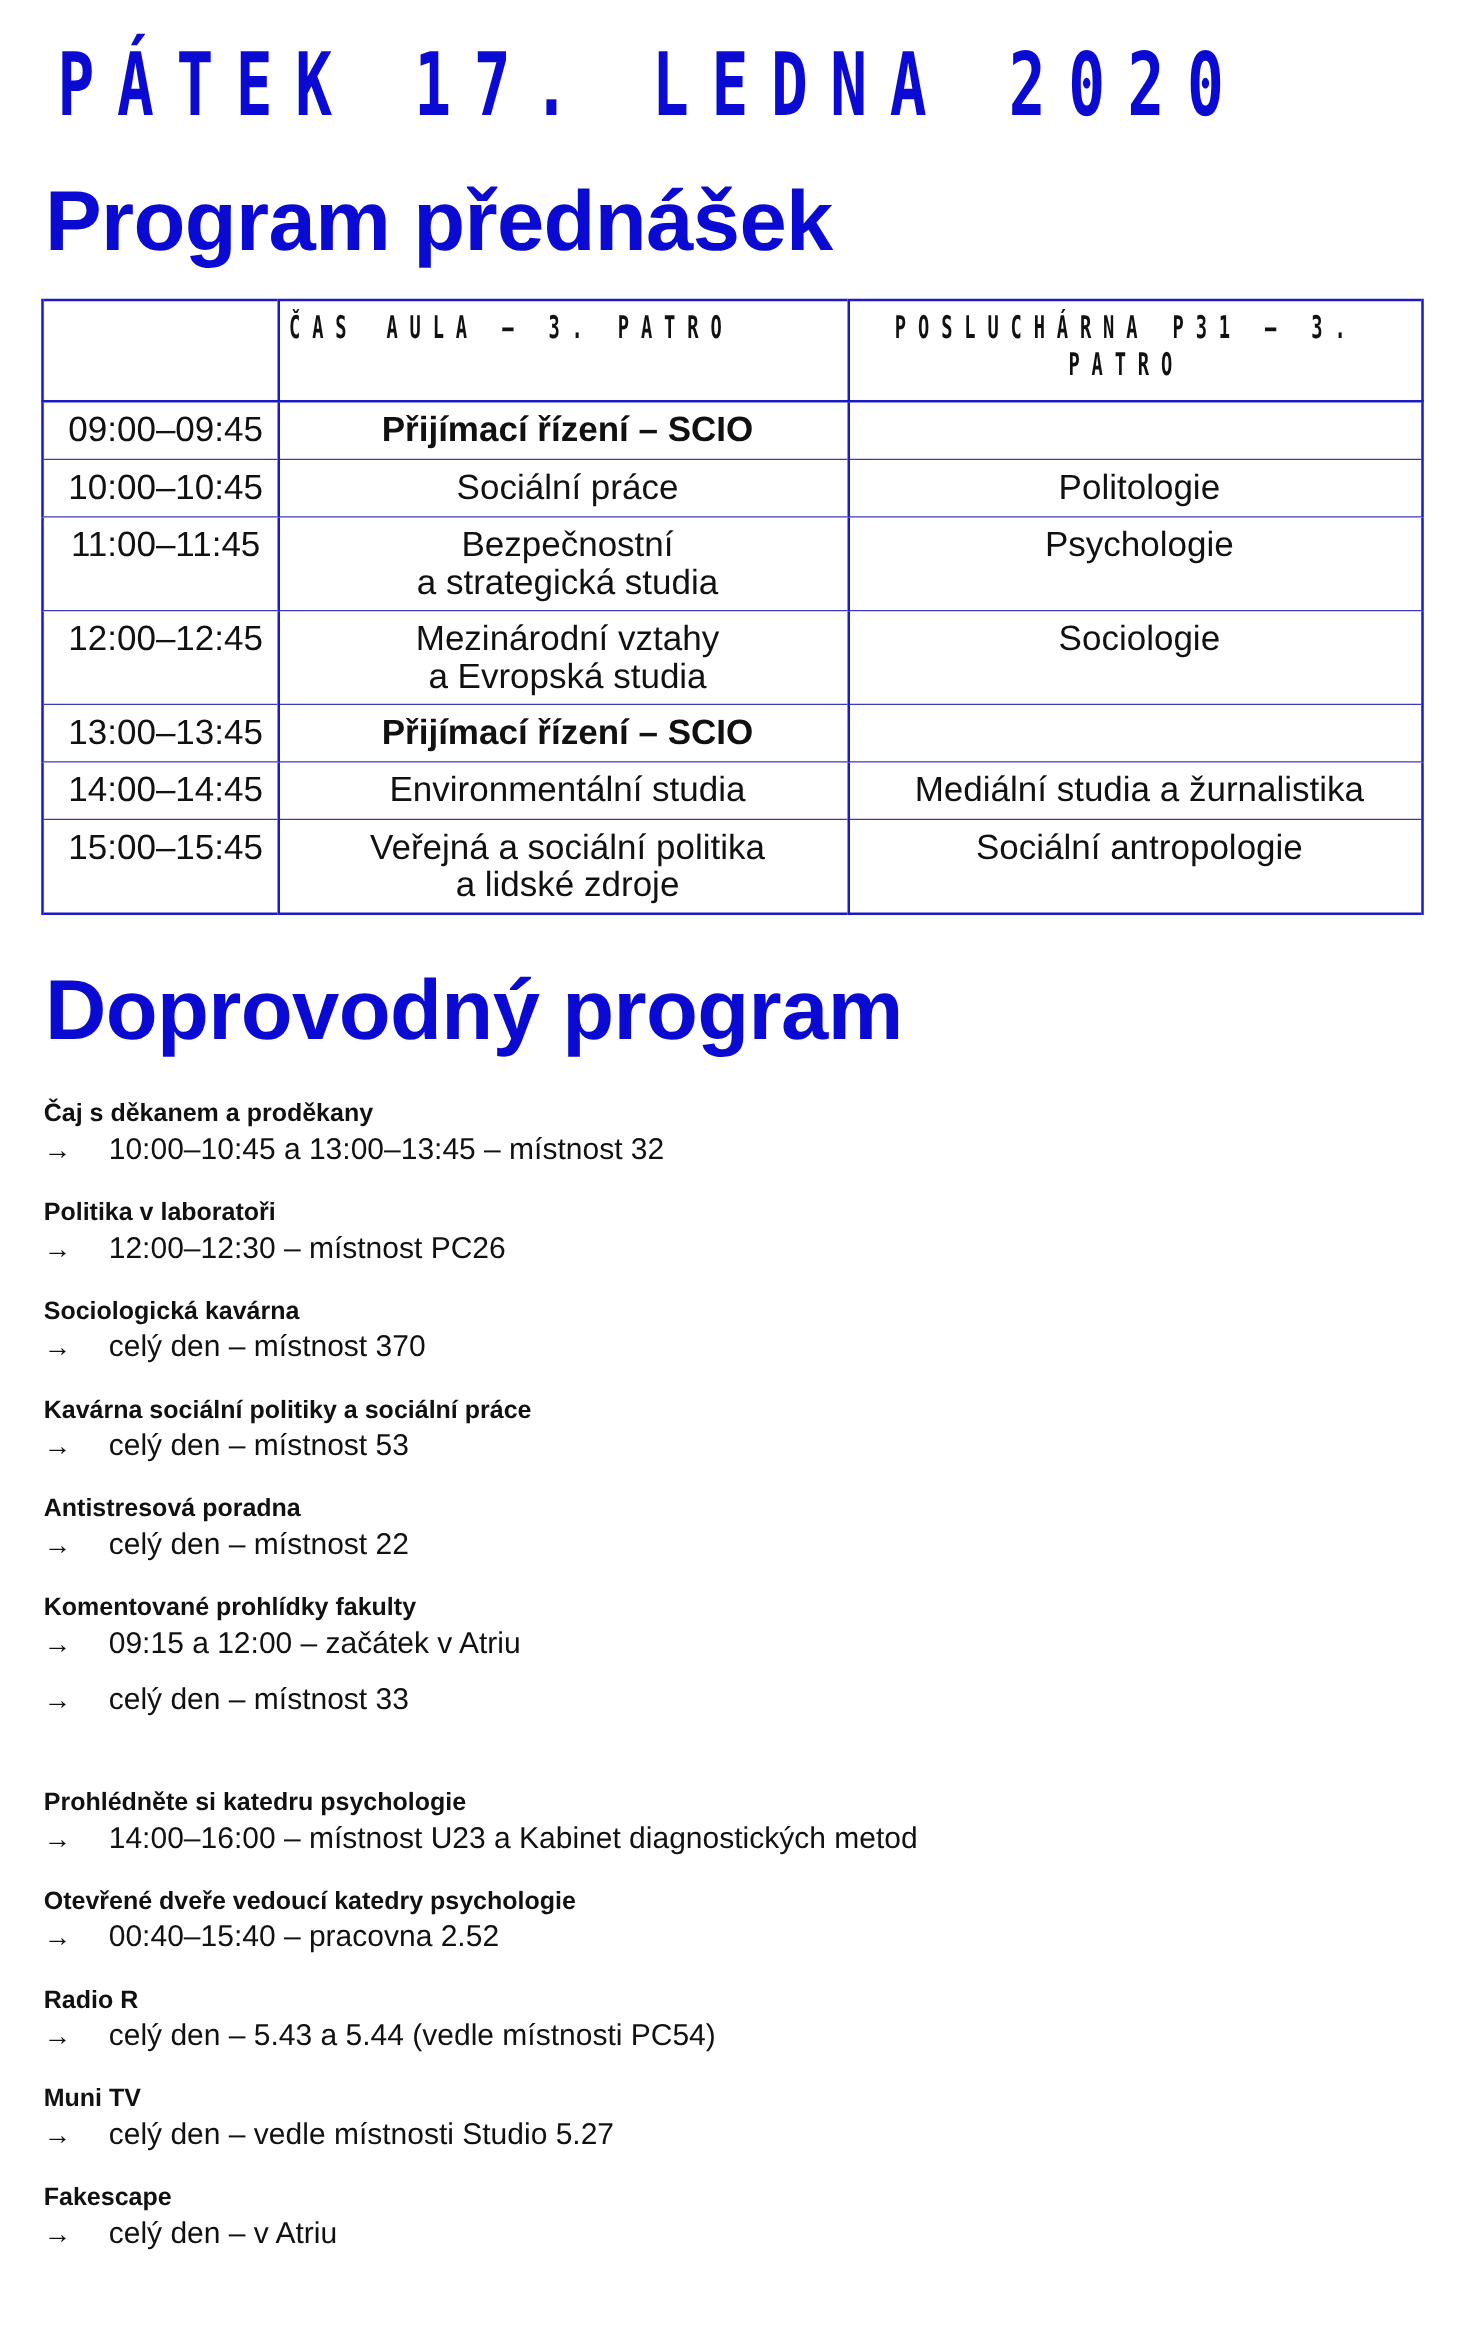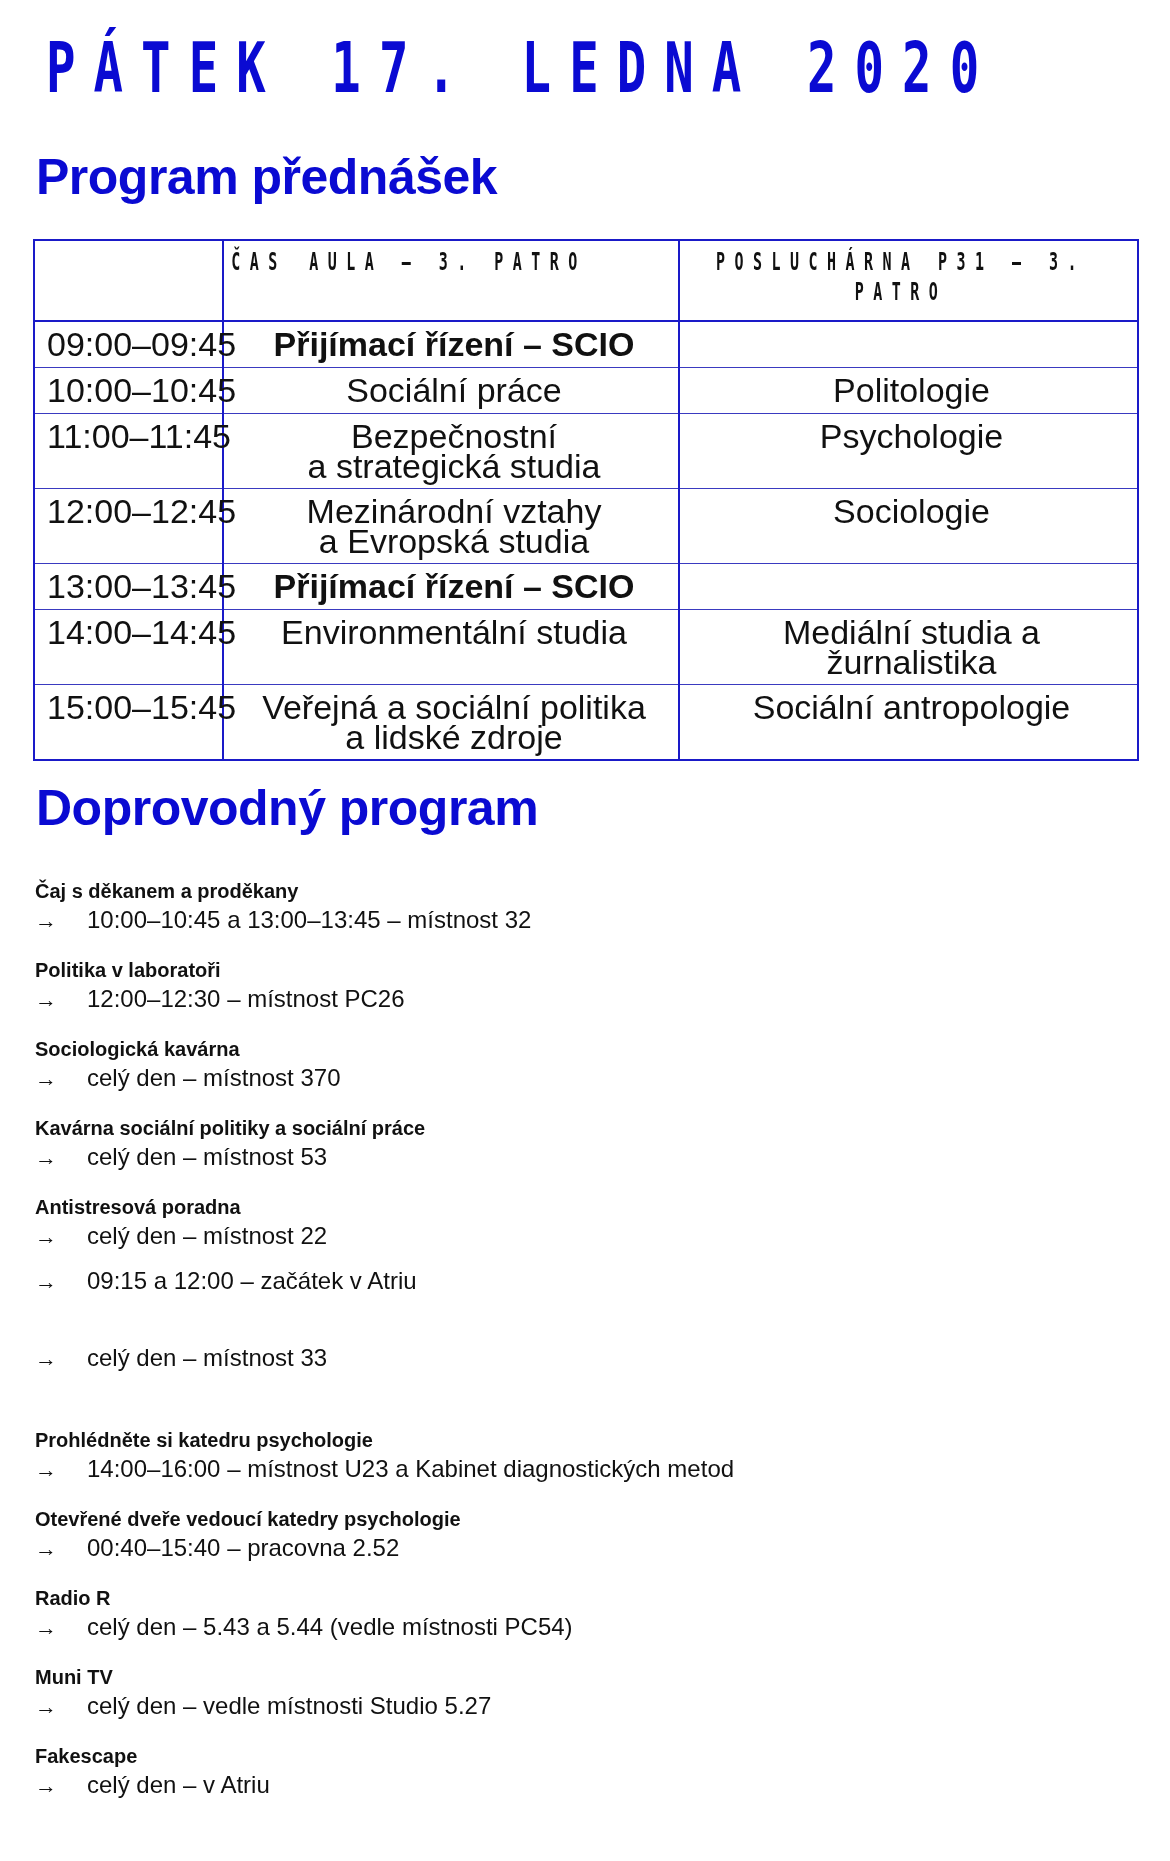--- a/index.html
+++ b/index.html
@@ -8,21 +8,21 @@
   .date-line {
     position: absolute; left: 46px; top: 26px;
     font-family: "DejaVu Sans Mono", monospace; font-weight: bold;
     font-size: 70px; line-height: 84px; color: #0a0ad2;
     letter-spacing: 25.8px; white-space: nowrap;
     transform: scaleX(0.7); transform-origin: left top;
   }
   .h1 {
     position: absolute; left: 36px; margin: 0;
     font-family: "Liberation Sans", sans-serif; font-weight: bold;
-    font-size: 50px; line-height: 80px; color: #0a0ad2; white-space: nowrap;
+    font-size: 68px; line-height: 80px; color: #0a0ad2; white-space: nowrap;
     letter-spacing: -0.5px;
   }
   #h-lectures { top: 137px; }
   #h-side { top: 768px; }
 
   table.schedule {
     position: absolute; left: 33px; top: 239px; width: 1104px;
     border-collapse: collapse; table-layout: fixed;
     border: 2.5px solid #1a1ac8;
   }
@@ -40,21 +40,21 @@
   .hdr-text {
     display: block;
     font-family: "DejaVu Sans Mono", monospace; font-weight: bold;
     font-size: 25px; line-height: 30px; color: #111111;
     letter-spacing: 15.8px;
     transform: scaleX(0.6); transform-origin: left top;
     width: 700px; white-space: normal;
   }
   .hdr-c3 { width: 690px; }
   table.schedule td {
-    font-size: 34px; line-height: 30px; padding-top: 7px; padding-bottom: 7px;
+    font-size: 28px; line-height: 30px; padding-top: 7px; padding-bottom: 7px;
   }
   table.schedule td.time { padding-left: 12px; padding-right: 4px; white-space: nowrap; }
   table.schedule tr.single td { height: 31px; }
   table.schedule tr.double td { height: 60px; }
   .bold { font-weight: bold; }
 
   .side-list { position: absolute; left: 35px; top: 874px; width: 1100px; }
   .side-item { height: 79px; position: relative; }
   .side-title {
     font-weight: bold; font-size: 20px; line-height: 34px; color: #111111; white-space: nowrap;
@@ -165,20 +165,21 @@
       </div>
     </div>
     <div class="side-item">
       <div class="side-title">Antistresová poradna</div>
       <div class="side-sub">
         <span class="arrow">→</span>
         <span>celý den – místnost 22</span>
       </div>
     </div>
     <div class="side-item">
+      <div class="side-title">Komentované prohlídky fakulty</div>
       <div class="side-sub">
         <span class="arrow">→</span>
         <span>09:15 a 12:00 – začátek v Atriu</span>
       </div>
     </div>
     <div class="side-item">
       <div class="side-sub">
         <span class="arrow">→</span>
         <span>celý den – místnost 33</span>
       </div>

